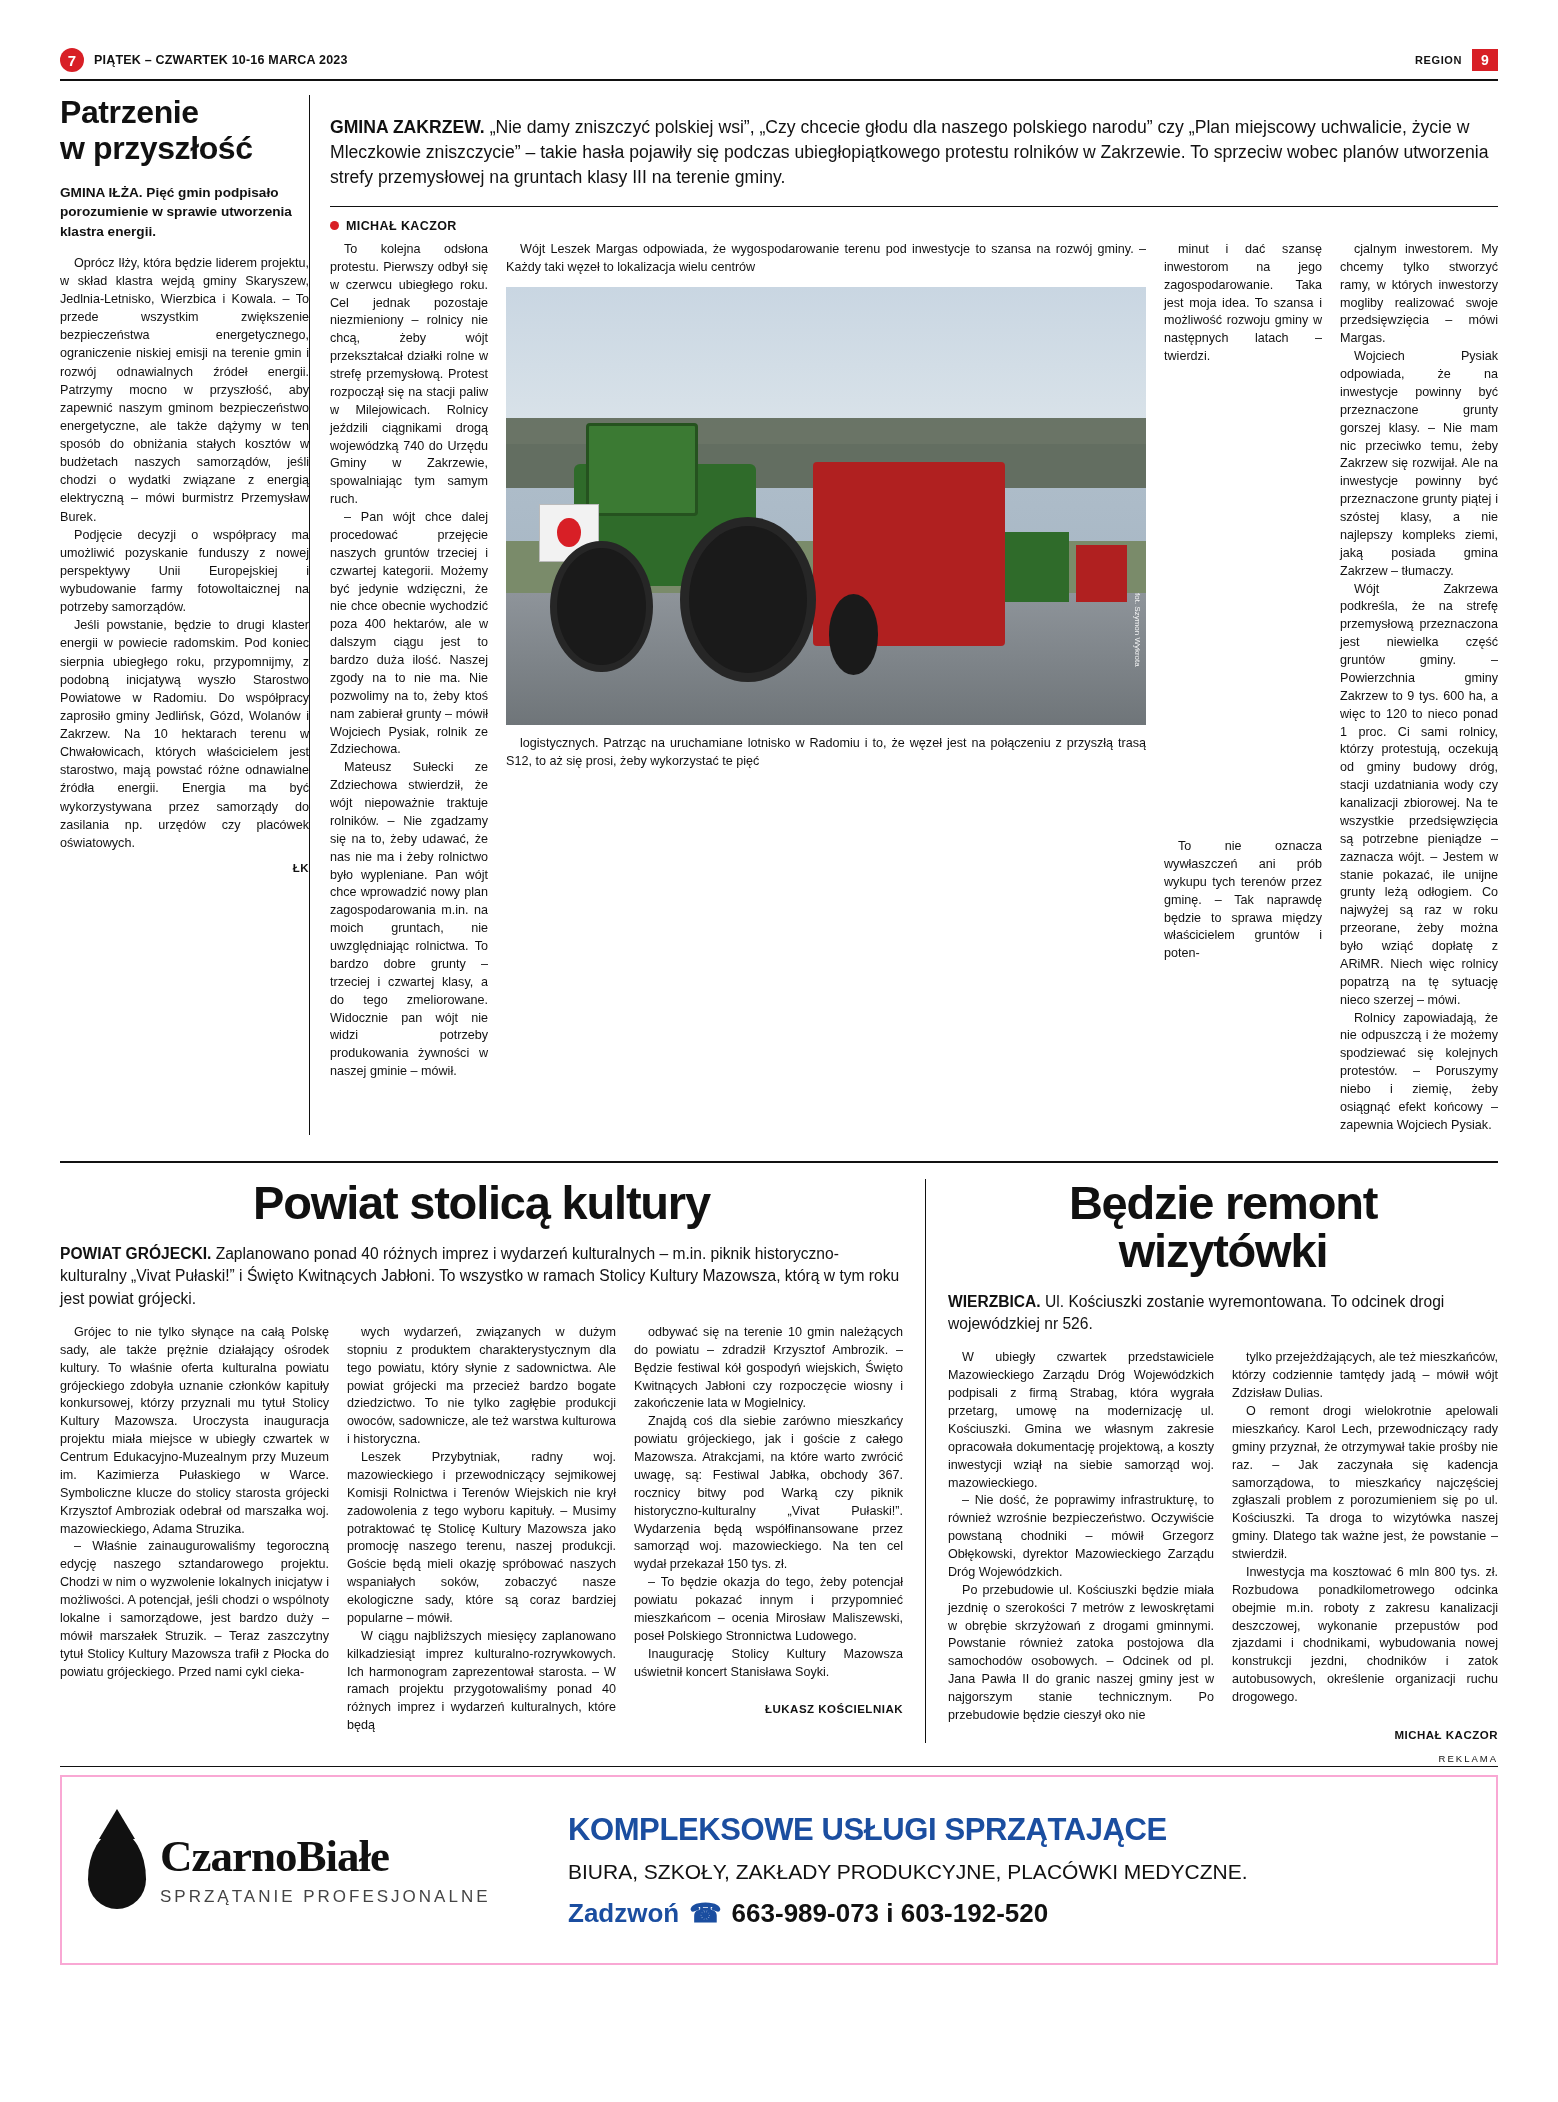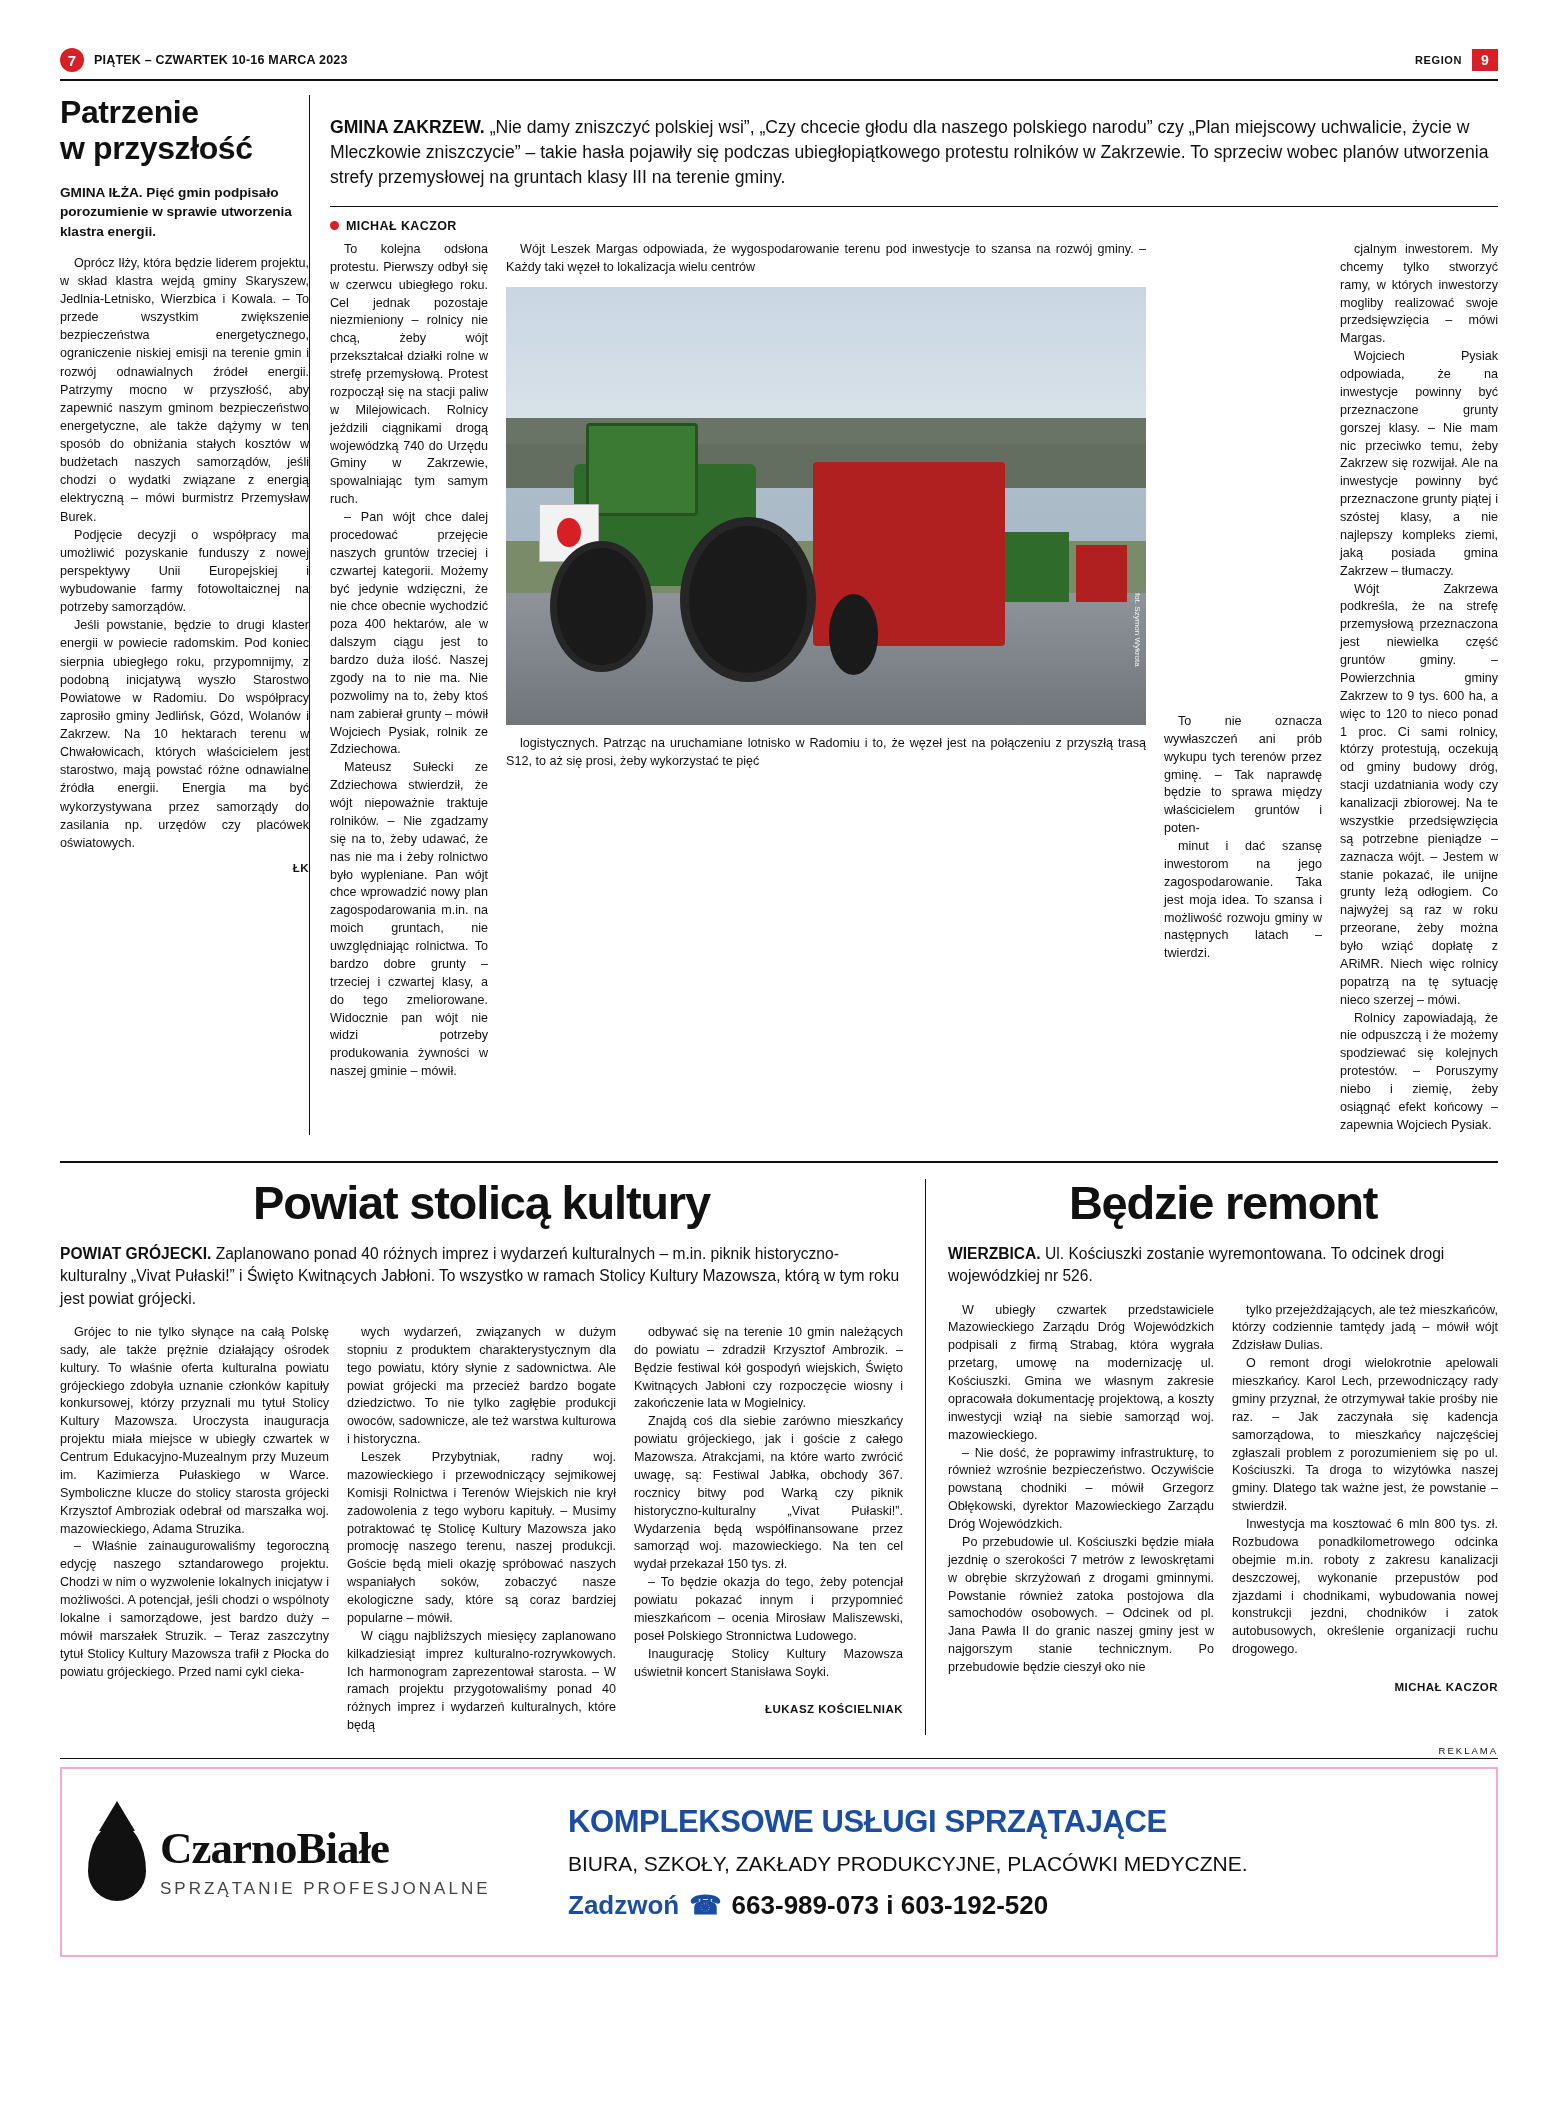--- a/index.html
+++ b/index.html
@@ -142,22 +142,22 @@
               <div class="tr-flag"></div>
               <div class="tr-w1"></div>
               <div class="tr-w2"></div>
             </div>
             <div class="photocredit">fot. Szymon Wykrota</div>
           </div>
 
           <p style="margin-top:10px;">logistycznych. Patrząc na uruchamiane lotnisko w Radomiu i to, że węzeł jest na połączeniu z przyszłą trasą S12, to aż się prosi, żeby wykorzystać te pięć</p>
         </div>
         <div class="col">
+          <p>minut i dać szansę inwestorom na jego zagospodarowanie. Taka jest moja idea. To szansa i możliwość rozwoju gminy w następnych latach – twierdzi.</p>
           <p style="margin-top:472px;">To nie oznacza wywłaszczeń ani prób wykupu tych terenów przez gminę. – Tak naprawdę będzie to sprawa między właścicielem gruntów i poten-</p>
-          <p>minut i dać szansę inwestorom na jego zagospodarowanie. Taka jest moja idea. To szansa i możliwość rozwoju gminy w następnych latach – twierdzi.</p>
         </div>
         <div class="col">
           <p>cjalnym inwestorem. My chcemy tylko stworzyć ramy, w których inwestorzy mogliby realizować swoje przedsięwzięcia – mówi Margas.</p>
           <p>Wojciech Pysiak odpowiada, że na inwestycje powinny być przeznaczone grunty gorszej klasy. – Nie mam nic przeciwko temu, żeby Zakrzew się rozwijał. Ale na inwestycje powinny być przeznaczone grunty piątej i szóstej klasy, a nie najlepszy kompleks ziemi, jaką posiada gmina Zakrzew – tłumaczy.</p>
           <p>Wójt Zakrzewa podkreśla, że na strefę przemysłową przeznaczona jest niewielka część gruntów gminy. – Powierzchnia gminy Zakrzew to 9 tys. 600 ha, a więc to 120 to nieco ponad 1 proc. Ci sami rolnicy, którzy protestują, oczekują od gminy budowy dróg, stacji uzdatniania wody czy kanalizacji zbiorowej. Na te wszystkie przedsięwzięcia są potrzebne pieniądze – zaznacza wójt. – Jestem w stanie pokazać, ile unijne grunty leżą odłogiem. Co najwyżej są raz w roku przeorane, żeby można było wziąć dopłatę z ARiMR. Niech więc rolnicy popatrzą na tę sytuację nieco szerzej – mówi.</p>
           <p>Rolnicy zapowiadają, że nie odpuszczą i że możemy spodziewać się kolejnych protestów. – Poruszymy niebo i ziemię, żeby osiągnąć efekt końcowy – zapewnia Wojciech Pysiak.</p>
         </div>
       </div>
     </div>
   </div>
@@ -182,20 +182,21 @@
           <p>Znajdą coś dla siebie zarówno mieszkańcy powiatu grójeckiego, jak i goście z całego Mazowsza. Atrakcjami, na które warto zwrócić uwagę, są: Festiwal Jabłka, obchody 367. rocznicy bitwy pod Warką czy piknik historyczno-kulturalny „Vivat Pułaski!”. Wydarzenia będą współfinansowane przez samorząd woj. mazowieckiego. Na ten cel wydał przekazał 150 tys. zł.</p>
           <p>– To będzie okazja do tego, żeby potencjał powiatu pokazać innym i przypomnieć mieszkańcom – ocenia Mirosław Maliszewski, poseł Polskiego Stronnictwa Ludowego.</p>
           <p>Inaugurację Stolicy Kultury Mazowsza uświetnił koncert Stanisława Soyki.</p>
           <div class="signr">ŁUKASZ KOŚCIELNIAK</div>
         </div>
       </div>
     </div>
 
     <div class="lowright">
       <h2 class="h2">Będzie remont</h2>
+      <h2 class="h2">wizytówki</h2>
       <div class="lede2"><b>WIERZBICA.</b> <span>Ul. Kościuszki zostanie wyremontowana. To odcinek drogi wojewódzkiej nr 526.</span></div>
       <div class="cols2">
         <div class="col">
           <p>W ubiegły czwartek przedstawiciele Mazowieckiego Zarządu Dróg Wojewódzkich podpisali z firmą Strabag, która wygrała przetarg, umowę na modernizację ul. Kościuszki. Gmina we własnym zakresie opracowała dokumentację projektową, a koszty inwestycji wziął na siebie samorząd woj. mazowieckiego.</p>
           <p>– Nie dość, że poprawimy infrastrukturę, to również wzrośnie bezpieczeństwo. Oczywiście powstaną chodniki – mówił Grzegorz Obłękowski, dyrektor Mazowieckiego Zarządu Dróg Wojewódzkich.</p>
           <p>Po przebudowie ul. Kościuszki będzie miała jezdnię o szerokości 7 metrów z lewoskrętami w obrębie skrzyżowań z drogami gminnymi. Powstanie również zatoka postojowa dla samochodów osobowych. – Odcinek od pl. Jana Pawła II do granic naszej gminy jest w najgorszym stanie technicznym. Po przebudowie będzie cieszył oko nie</p>
         </div>
         <div class="col">
           <p>tylko przejeżdżających, ale też mieszkańców, którzy codziennie tamtędy jadą – mówił wójt Zdzisław Dulias.</p>
           <p>O remont drogi wielokrotnie apelowali mieszkańcy. Karol Lech, przewodniczący rady gminy przyznał, że otrzymywał takie prośby nie raz. – Jak zaczynała się kadencja samorządowa, to mieszkańcy najczęściej zgłaszali problem z porozumieniem się po ul. Kościuszki. Ta droga to wizytówka naszej gminy. Dlatego tak ważne jest, że powstanie – stwierdził.</p>

